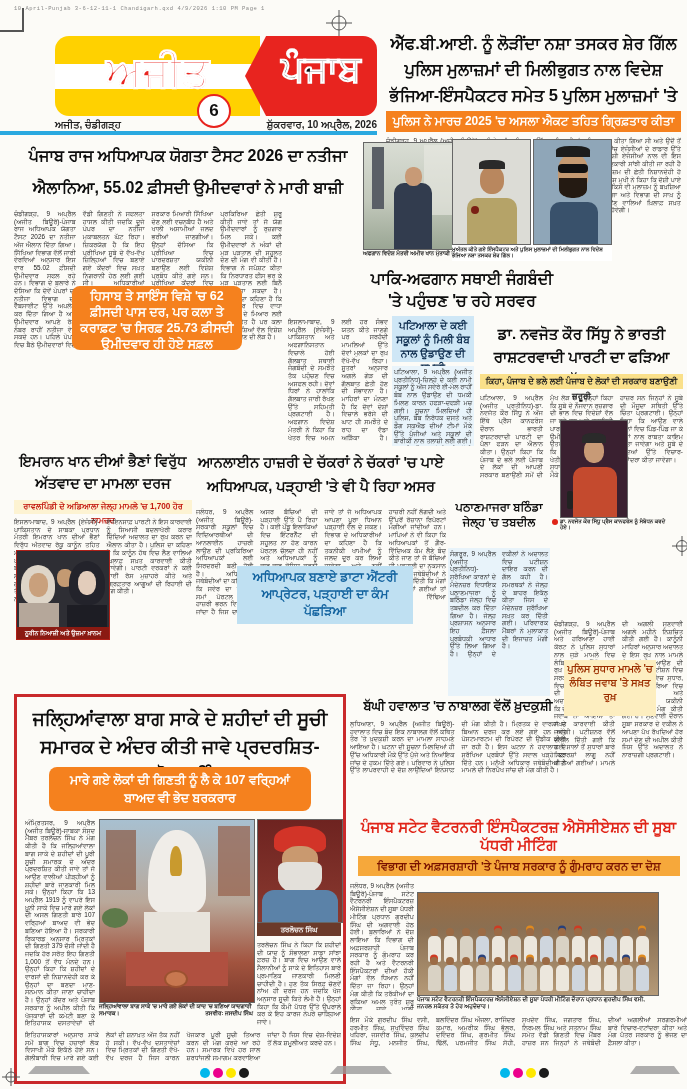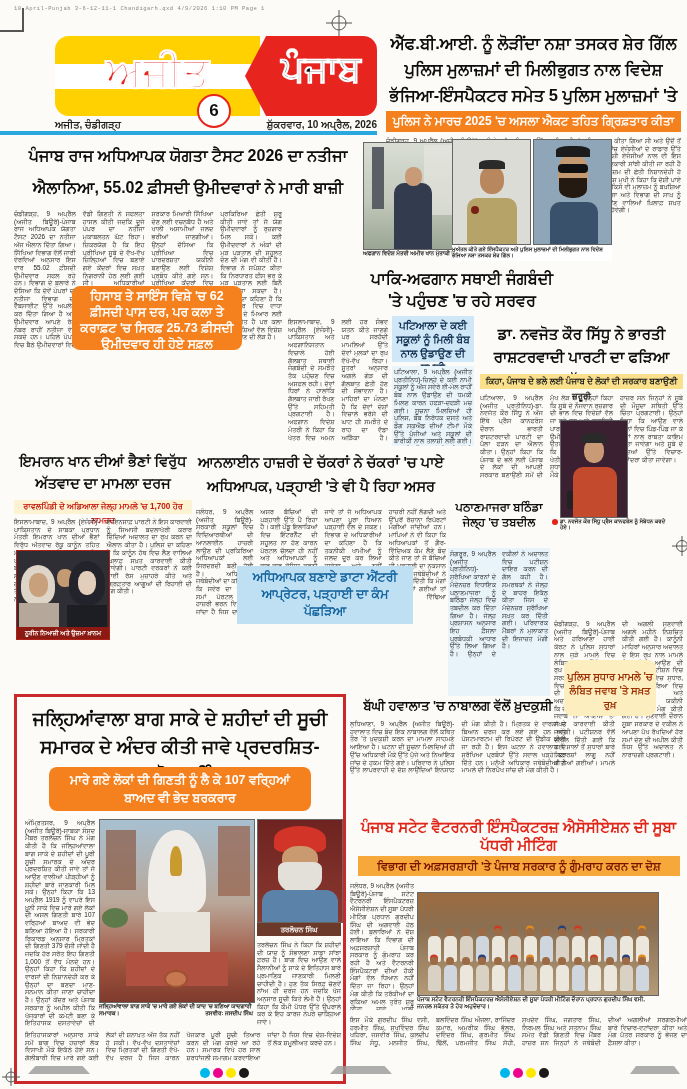--- a/index.html
+++ b/index.html
@@ -132,21 +132,21 @@
   </div>
 
   <div class="abs hl" style="left:196px;top:450px;width:250px;height:52px;font-size:14.5px;line-height:24px;">ਆਨਲਾਈਨ ਹਾਜ਼ਰੀ ਦੇ ਚੱਕਰਾਂ ਨੇ ਚੱਕਰਾਂ 'ਚ ਪਾਏ ਅਧਿਆਪਕ, ਪੜ੍ਹਾਈ 'ਤੇ ਵੀ ਪੈ ਰਿਹਾ ਅਸਰ</div>
   <div class="abs bt c4" style="left:196px;top:508px;width:250px;height:188px;">ਜਲੰਧਰ, 9 ਅਪ੍ਰੈਲ (ਅਜੀਤ ਬਿਊਰੋ)-ਸਰਕਾਰੀ ਸਕੂਲਾਂ ਵਿਚ ਵਿਦਿਆਰਥੀਆਂ ਦੀ ਆਨਲਾਈਨ ਹਾਜ਼ਰੀ ਲਾਉਣ ਦੀ ਪ੍ਰਕਿਰਿਆ ਅਧਿਆਪਕਾਂ ਲਈ ਸਿਰਦਰਦੀ ਬਣੀ ਹੋਈ ਹੈ। ਅਧਿਆਪਕ ਜਥੇਬੰਦੀਆਂ ਦਾ ਕਹਿਣਾ ਹੈ ਕਿ ਸਵੇਰ ਦਾ ਕੀਮਤੀ ਸਮਾਂ ਪੋਰਟਲ ਉੱਤੇ ਹਾਜ਼ਰੀ ਭਰਨ ਵਿਚ ਲੱਗ ਜਾਂਦਾ ਹੈ ਜਿਸ ਦਾ ਸਿੱਧਾ ਅਸਰ ਬੱਚਿਆਂ ਦੀ ਪੜ੍ਹਾਈ ਉੱਤੇ ਪੈ ਰਿਹਾ ਹੈ। ਕਈ ਪੇਂਡੂ ਇਲਾਕਿਆਂ ਵਿਚ ਇੰਟਰਨੈੱਟ ਦੀ ਸਹੂਲਤ ਨਾ ਹੋਣ ਕਾਰਨ ਪੋਰਟਲ ਚੱਲਦਾ ਹੀ ਨਹੀਂ ਅਤੇ ਅਧਿਆਪਕਾਂ ਨੂੰ ਵਾਰ-ਵਾਰ ਕੋਸ਼ਿਸ਼ ਕਰਨੀ ਪੈਂਦੀ ਹੈ। ਜਥੇਬੰਦੀਆਂ ਨੇ ਮੰਗ ਕੀਤੀ ਕਿ ਹਾਜ਼ਰੀ ਦੀ ਪੁਰਾਣੀ ਪ੍ਰਣਾਲੀ ਬਹਾਲ ਕੀਤੀ ਜਾਵੇ ਜਾਂ ਸਕੂਲਾਂ ਵਿਚ ਵੱਖਰਾ ਕਲਰਕ ਸਟਾਫ ਤਾਇਨਾਤ ਕੀਤਾ ਜਾਵੇ ਤਾਂ ਜੋ ਅਧਿਆਪਕ ਆਪਣਾ ਪੂਰਾ ਧਿਆਨ ਪੜ੍ਹਾਈ ਵੱਲ ਦੇ ਸਕਣ। ਵਿਭਾਗ ਦੇ ਅਧਿਕਾਰੀਆਂ ਦਾ ਕਹਿਣਾ ਹੈ ਕਿ ਤਕਨੀਕੀ ਖਾਮੀਆਂ ਨੂੰ ਜਲਦ ਦੂਰ ਕਰ ਲਿਆ ਜਾਵੇਗਾ ਅਤੇ ਨਵੀਂ ਪ੍ਰਣਾਲੀ ਨਾਲ ਰਿਕਾਰਡ ਵਿਚ ਪਾਰਦਰਸ਼ਤਾ ਆਵੇਗੀ। ਕਈ ਸਕੂਲ ਮੁਖੀਆਂ ਨੇ ਦੱਸਿਆ ਕਿ ਸਰਵਰ ਠੱਪ ਹੋਣ ਕਾਰਨ ਕਈ ਵਾਰ ਦੁਪਹਿਰ ਤੱਕ ਹਾਜ਼ਰੀ ਨਹੀਂ ਲੱਗਦੀ ਅਤੇ ਉੱਪਰੋਂ ਰੋਜ਼ਾਨਾ ਰਿਪੋਰਟਾਂ ਮੰਗੀਆਂ ਜਾਂਦੀਆਂ ਹਨ। ਮਾਪਿਆਂ ਨੇ ਵੀ ਕਿਹਾ ਕਿ ਅਧਿਆਪਕਾਂ ਤੋਂ ਗ਼ੈਰ-ਵਿੱਦਿਅਕ ਕੰਮ ਲੈਣੇ ਬੰਦ ਕੀਤੇ ਜਾਣ ਤਾਂ ਜੋ ਬੱਚਿਆਂ ਦੀ ਪੜ੍ਹਾਈ ਦਾ ਨੁਕਸਾਨ ਨਾ ਹੋਵੇ। ਜਥੇਬੰਦੀਆਂ ਨੇ ਚਿਤਾਵਨੀ ਦਿੱਤੀ ਕਿ ਮੰਗਾਂ ਨਾ ਮੰਨੀਆਂ ਗਈਆਂ ਤਾਂ ਸੰਘਰਸ਼ ਵਿੱਢਿਆ ਜਾਵੇਗਾ।</div>
   <div class="abs" style="left:237px;top:566px;width:176px;height:58px;background:#bfe0f2;color:#1464a0;font-size:12.5px;line-height:17px;font-weight:900;text-align:center;padding:3px 6px;box-sizing:border-box;z-index:2;">ਅਧਿਆਪਕ ਬਣਾਏ ਡਾਟਾ ਐਂਟਰੀ ਆਪ੍ਰੇਟਰ, ਪੜ੍ਹਾਈ ਦਾ ਕੰਮ ਪੱਛੜਿਆ</div>
 
   <div class="abs hl" style="left:448px;top:500px;width:102px;height:44px;font-size:11.5px;line-height:14.5px;">ਪਠਾਣਮਾਜਰਾ ਬਠਿੰਡਾ ਜੇਲ੍ਹ 'ਚ ਤਬਦੀਲ</div>
   <div class="abs bt" style="left:448px;top:548px;width:102px;height:148px;background:#e8f3fa;column-count:2;column-gap:6px;padding:2px;box-sizing:border-box;">ਸੰਗਰੂਰ, 9 ਅਪ੍ਰੈਲ (ਅਜੀਤ ਪ੍ਰਤੀਨਿਧ)-ਸੁਰੱਖਿਆ ਕਾਰਨਾਂ ਦੇ ਮੱਦੇਨਜ਼ਰ ਵਿਧਾਇਕ ਪਠਾਣਮਾਜਰਾ ਨੂੰ ਬਠਿੰਡਾ ਜੇਲ੍ਹ ਵਿਚ ਤਬਦੀਲ ਕਰ ਦਿੱਤਾ ਗਿਆ ਹੈ। ਜੇਲ੍ਹ ਪ੍ਰਸ਼ਾਸਨ ਅਨੁਸਾਰ ਇਹ ਫ਼ੈਸਲਾ ਪ੍ਰਬੰਧਕੀ ਆਧਾਰ ਉੱਤੇ ਲਿਆ ਗਿਆ ਹੈ। ਉਨ੍ਹਾਂ ਦੇ ਵਕੀਲਾਂ ਨੇ ਅਦਾਲਤ ਵਿਚ ਪਟੀਸ਼ਨ ਦਾਇਰ ਕਰਨ ਦੀ ਗੱਲ ਕਹੀ ਹੈ। ਸਮਰਥਕਾਂ ਨੇ ਜੇਲ੍ਹ ਦੇ ਬਾਹਰ ਇਕੱਠ ਕੀਤਾ ਜਿਸ ਦੇ ਮੱਦੇਨਜ਼ਰ ਸੁਰੱਖਿਆ ਸਖ਼ਤ ਕਰ ਦਿੱਤੀ ਗਈ। ਪਰਿਵਾਰਕ ਮੈਂਬਰਾਂ ਨੇ ਮੁਲਾਕਾਤ ਦੀ ਇਜਾਜ਼ਤ ਮੰਗੀ ਹੈ।</div>
 
   <div class="abs bt c2" style="left:554px;top:620px;width:129px;height:196px;">ਚੰਡੀਗੜ੍ਹ, 9 ਅਪ੍ਰੈਲ (ਅਜੀਤ ਬਿਊਰੋ)-ਪੰਜਾਬ ਅਤੇ ਹਰਿਆਣਾ ਹਾਈ ਕੋਰਟ ਨੇ ਪੁਲਿਸ ਸੁਧਾਰਾਂ ਨਾਲ ਜੁੜੇ ਮਾਮਲੇ ਵਿਚ ਲੰਬਿਤ ਜਵਾਬ ਉੱਤੇ ਸਖ਼ਤ ਰੁਖ਼ ਅਪਣਾਉਂਦਿਆਂ ਕੇਂਦਰ ਸਰਕਾਰ ਨੂੰ ਤਿੰਨ ਹਫ਼ਤਿਆਂ ਵਿਚ ਜਵਾਬ ਦਾਖਲ ਕਰਨ ਦੀ ਹਦਾਇਤ ਕੀਤੀ ਹੈ। ਅਦਾਲਤ ਨੇ ਸਪੱਸ਼ਟ ਕੀਤਾ ਕਿ ਜੇ ਨਿਰਧਾਰਤ ਸਮੇਂ ਵਿਚ ਜਵਾਬ ਨਾ ਆਇਆ ਤਾਂ ਸਖ਼ਤ ਕਾਰਵਾਈ ਕੀਤੀ ਜਾਵੇਗੀ। ਪਟੀਸ਼ਨਰ ਵੱਲੋਂ ਦਲੀਲ ਦਿੱਤੀ ਗਈ ਕਿ ਕਈ ਸਾਲਾਂ ਤੋਂ ਸੁਧਾਰਾਂ ਬਾਰੇ ਸਿਫ਼ਾਰਸ਼ਾਂ ਲਾਗੂ ਨਹੀਂ ਕੀਤੀਆਂ ਗਈਆਂ। ਮਾਮਲੇ ਦੀ ਅਗਲੀ ਸੁਣਵਾਈ ਅਗਲੇ ਮਹੀਨੇ ਨਿਸ਼ਚਿਤ ਕੀਤੀ ਗਈ ਹੈ। ਕਾਨੂੰਨੀ ਮਾਹਿਰਾਂ ਅਨੁਸਾਰ ਅਦਾਲਤ ਦੇ ਇਸ ਰੁਖ਼ ਨਾਲ ਮਾਮਲੇ ਵਿਚ ਤੇਜ਼ੀ ਆਉਣ ਦੀ ਉਮੀਦ ਹੈ। ਪਟੀਸ਼ਨ ਵਿਚ ਪੁਲਿਸ ਢਾਂਚੇ ਵਿਚ ਸੁਧਾਰ, ਭਰਤੀ ਪ੍ਰਕਿਰਿਆ ਵਿਚ ਪਾਰਦਰਸ਼ਤਾ ਅਤੇ ਜਵਾਬਦੇਹੀ ਯਕੀਨੀ ਬਣਾਉਣ ਦੀ ਮੰਗ ਕੀਤੀ ਗਈ ਹੈ। ਸੁਣਵਾਈ ਦੌਰਾਨ ਸੂਬਾ ਸਰਕਾਰ ਦੇ ਵਕੀਲ ਨੇ ਆਪਣਾ ਪੱਖ ਰੱਖਦਿਆਂ ਹੋਰ ਸਮਾਂ ਦੇਣ ਦੀ ਅਪੀਲ ਕੀਤੀ ਜਿਸ ਉੱਤੇ ਅਦਾਲਤ ਨੇ ਨਾਰਾਜ਼ਗੀ ਪ੍ਰਗਟਾਈ।</div>
-  <div class="abs ybox" style="left:564px;top:660px;width:92px;height:56px;font-size:10px;line-height:14px;padding:10px 3px;box-sizing:border-box;z-index:2;border-radius:8px;">ਪੁਲਿਸ ਸੁਧਾਰ ਮਾਮਲੇ 'ਚ ਲੰਬਿਤ ਜਵਾਬ 'ਤੇ ਸਖ਼ਤ ਰੁਖ਼</div>
+  <div class="abs ybox" style="left:564px;top:660px;width:92px;height:56px;font-size:10px;line-height:14px;padding:2px 3px;box-sizing:border-box;z-index:2;">ਪੁਲਿਸ ਸੁਧਾਰ ਮਾਮਲੇ 'ਚ ਲੰਬਿਤ ਜਵਾਬ 'ਤੇ ਸਖ਼ਤ ਰੁਖ਼</div>
 
   <div class="abs hl" style="left:350px;top:696px;width:216px;height:20px;font-size:13px;line-height:20px;">ਬੱਘੀ ਹਵਾਲਾਤ 'ਚ ਨਾਬਾਲਗ ਵੱਲੋਂ ਖ਼ੁਦਕੁਸ਼ੀ</div>
   <div class="abs bt c2" style="left:350px;top:720px;width:216px;height:96px;">ਲੁਧਿਆਣਾ, 9 ਅਪ੍ਰੈਲ (ਅਜੀਤ ਬਿਊਰੋ)-ਹਵਾਲਾਤ ਵਿਚ ਬੰਦ ਇਕ ਨਾਬਾਲਗ ਵੱਲੋਂ ਕਥਿਤ ਤੌਰ 'ਤੇ ਖ਼ੁਦਕੁਸ਼ੀ ਕਰਨ ਦਾ ਮਾਮਲਾ ਸਾਹਮਣੇ ਆਇਆ ਹੈ। ਘਟਨਾ ਦੀ ਸੂਚਨਾ ਮਿਲਦਿਆਂ ਹੀ ਉੱਚ ਅਧਿਕਾਰੀ ਮੌਕੇ ਉੱਤੇ ਪੁੱਜੇ ਅਤੇ ਨਿਆਂਇਕ ਜਾਂਚ ਦੇ ਹੁਕਮ ਦਿੱਤੇ ਗਏ। ਪਰਿਵਾਰ ਨੇ ਪੁਲਿਸ ਉੱਤੇ ਲਾਪਰਵਾਹੀ ਦੇ ਦੋਸ਼ ਲਾਉਂਦਿਆਂ ਇਨਸਾਫ਼ ਦੀ ਮੰਗ ਕੀਤੀ ਹੈ। ਮ੍ਰਿਤਕ ਦੇ ਵਾਰਸਾਂ ਦੇ ਬਿਆਨ ਦਰਜ ਕਰ ਲਏ ਗਏ ਹਨ ਅਤੇ ਪੋਸਟਮਾਰਟਮ ਦੀ ਰਿਪੋਰਟ ਦੀ ਉਡੀਕ ਕੀਤੀ ਜਾ ਰਹੀ ਹੈ। ਇਸ ਘਟਨਾ ਨੇ ਹਵਾਲਾਤ ਦੇ ਸੁਰੱਖਿਆ ਪ੍ਰਬੰਧਾਂ ਉੱਤੇ ਸਵਾਲ ਖੜ੍ਹੇ ਕਰ ਦਿੱਤੇ ਹਨ। ਮਨੁੱਖੀ ਅਧਿਕਾਰ ਜਥੇਬੰਦੀਆਂ ਨੇ ਮਾਮਲੇ ਦੀ ਨਿਰਪੱਖ ਜਾਂਚ ਦੀ ਮੰਗ ਕੀਤੀ ਹੈ।</div>
 
   <div class="abs hl" style="left:350px;top:818px;width:337px;height:36px;font-size:15px;line-height:18px;color:#e02418;">ਪੰਜਾਬ ਸਟੇਟ ਵੈਟਰਨਰੀ ਇੰਸਪੈਕਟਰਜ਼ ਐਸੋਸੀਏਸ਼ਨ ਦੀ ਸੂਬਾ ਪੱਧਰੀ ਮੀਟਿੰਗ</div>
   <div class="abs" style="left:358px;top:856px;width:322px;height:20px;background:#f6a83b;color:#7a1200;font-size:11.5px;font-weight:900;text-align:center;line-height:20px;">ਵਿਭਾਗ ਦੀ ਅਫ਼ਸਰਸ਼ਾਹੀ 'ਤੇ ਪੰਜਾਬ ਸਰਕਾਰ ਨੂੰ ਗੁੰਮਰਾਹ ਕਰਨ ਦਾ ਦੋਸ਼</div>
   <div class="abs bt" style="left:350px;top:882px;width:64px;height:128px;">ਜਲੰਧਰ, 9 ਅਪ੍ਰੈਲ (ਅਜੀਤ ਬਿਊਰੋ)-ਪੰਜਾਬ ਸਟੇਟ ਵੈਟਰਨਰੀ ਇੰਸਪੈਕਟਰਜ਼ ਐਸੋਸੀਏਸ਼ਨ ਦੀ ਸੂਬਾ ਪੱਧਰੀ ਮੀਟਿੰਗ ਪ੍ਰਧਾਨ ਗੁਰਦੀਪ ਸਿੰਘ ਦੀ ਅਗਵਾਈ ਹੇਠ ਹੋਈ। ਬੁਲਾਰਿਆਂ ਨੇ ਦੋਸ਼ ਲਾਇਆ ਕਿ ਵਿਭਾਗ ਦੀ ਅਫ਼ਸਰਸ਼ਾਹੀ ਪੰਜਾਬ ਸਰਕਾਰ ਨੂੰ ਗੁੰਮਰਾਹ ਕਰ ਰਹੀ ਹੈ ਅਤੇ ਵੈਟਰਨਰੀ ਇੰਸਪੈਕਟਰਾਂ ਦੀਆਂ ਹੱਕੀ ਮੰਗਾਂ ਵੱਲ ਧਿਆਨ ਨਹੀਂ ਦਿੱਤਾ ਜਾ ਰਿਹਾ। ਉਨ੍ਹਾਂ ਮੰਗ ਕੀਤੀ ਕਿ ਤਰੱਕੀਆਂ ਦਾ ਰੁਕਿਆ ਅਮਲ ਤੁਰੰਤ ਸ਼ੁਰੂ ਕੀਤਾ ਜਾਵੇ, ਖਾਲੀ ਅਸਾਮੀਆਂ ਭਰੀਆਂ ਜਾਣ ਅਤੇ ਪੇਂਡੂ ਡਿਸਪੈਂਸਰੀਆਂ ਵਿਚ ਲੋੜੀਂਦਾ ਸਾਜ਼ੋ-ਸਾਮਾਨ ਮੁਹੱਈਆ ਕਰਵਾਇਆ ਜਾਵੇ। ਆਗੂਆਂ ਨੇ ਚਿਤਾਵਨੀ ਦਿੱਤੀ ਕਿ ਜੇ ਮੰਗਾਂ ਨਾ ਮੰਨੀਆਂ ਗਈਆਂ ਤਾਂ ਸੰਘਰਸ਼ ਤਿੱਖਾ ਕੀਤਾ ਜਾਵੇਗਾ।</div>
   <div class="ph" style="left:417px;top:892px;width:240px;height:102px;background:linear-gradient(180deg,#9c6b3f 0%,#8a6f52 35%,#b59a78 100%);">
     <div class="crowd">
       <i></i>

